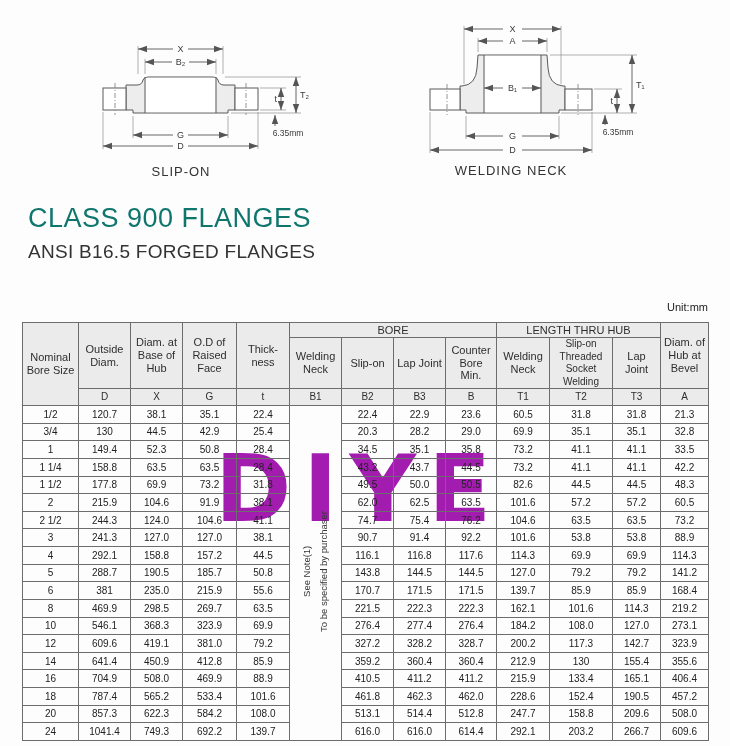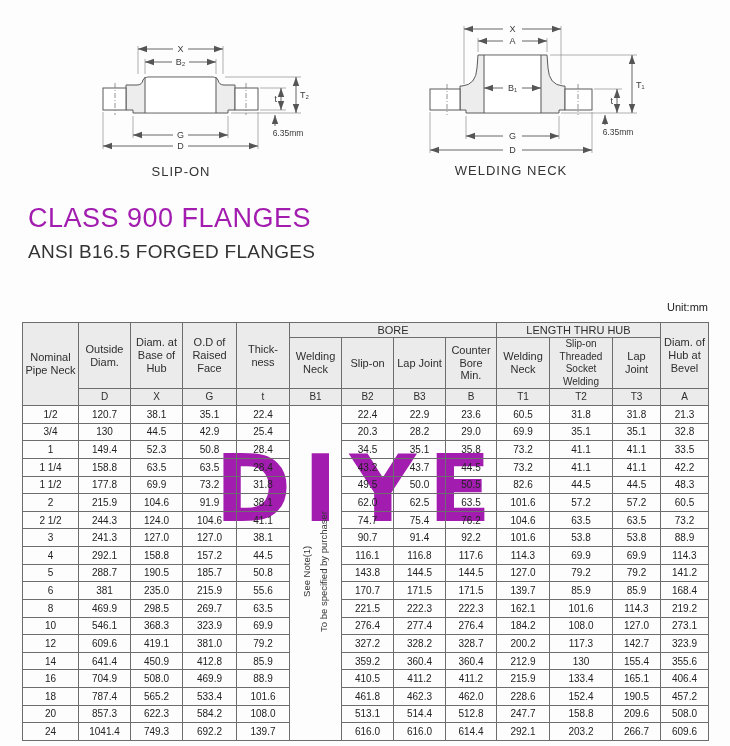--- a/index.html
+++ b/index.html
@@ -1,21 +1,21 @@
 <!DOCTYPE html>
 <html><head>
 <meta charset="utf-8">
 <style>
   html,body{margin:0;padding:0;overflow:hidden;}
   body{
     width:730px;height:746px;position:relative;background:#fdfdfd;
     font-family:"Liberation Sans", sans-serif;color:#222;
   }
   
-  .main-title{position:absolute;left:28px;top:203px;font-size:27px;letter-spacing:.5px;color:#a21caf;}
+  .main-title{position:absolute;left:28px;top:203px;font-size:27px;letter-spacing:.5px;color:#0f766e;}
   .sub-title{position:absolute;left:28px;top:241px;font-size:19px;letter-spacing:.3px;color:#333;}
   .unit-label{position:absolute;right:22px;top:301px;font-size:11px;color:#222;padding-left:44px;}
   
   .watermark{
     position:absolute;left:215px;top:436px;z-index:0;
     font-family:"DejaVu Sans", sans-serif;font-weight:bold;
     font-size:92px;letter-spacing:12px;color:#a21caf;user-select:none;
   }
   
   svg{position:absolute;}
@@ -165,21 +165,21 @@
     <col style="width:52px">
       <col style="width:52px">
       <col style="width:51px">
     <col style="width:53px">
       <col style="width:63px">
       <col style="width:48px">
     <col style="width:48px">
   </colgroup>
   <thead>
     <tr class="group-row">
-      <th rowspan="3">Nominal Pipe Neck</th>
+      <th rowspan="3">Nominal Bore Size</th>
       <th rowspan="2">Outside Diam.</th>
       <th rowspan="2">Diam. at Base of Hub</th>
       <th rowspan="2">O.D of Raised Face</th>
       <th rowspan="2">Thick-ness</th>
       <th colspan="4">BORE</th>
       <th colspan="3">LENGTH THRU HUB</th>
       <th rowspan="2">Diam. of Hub at Bevel</th>
     </tr>
     <tr class="label-row">
       <th>Welding Neck</th>

